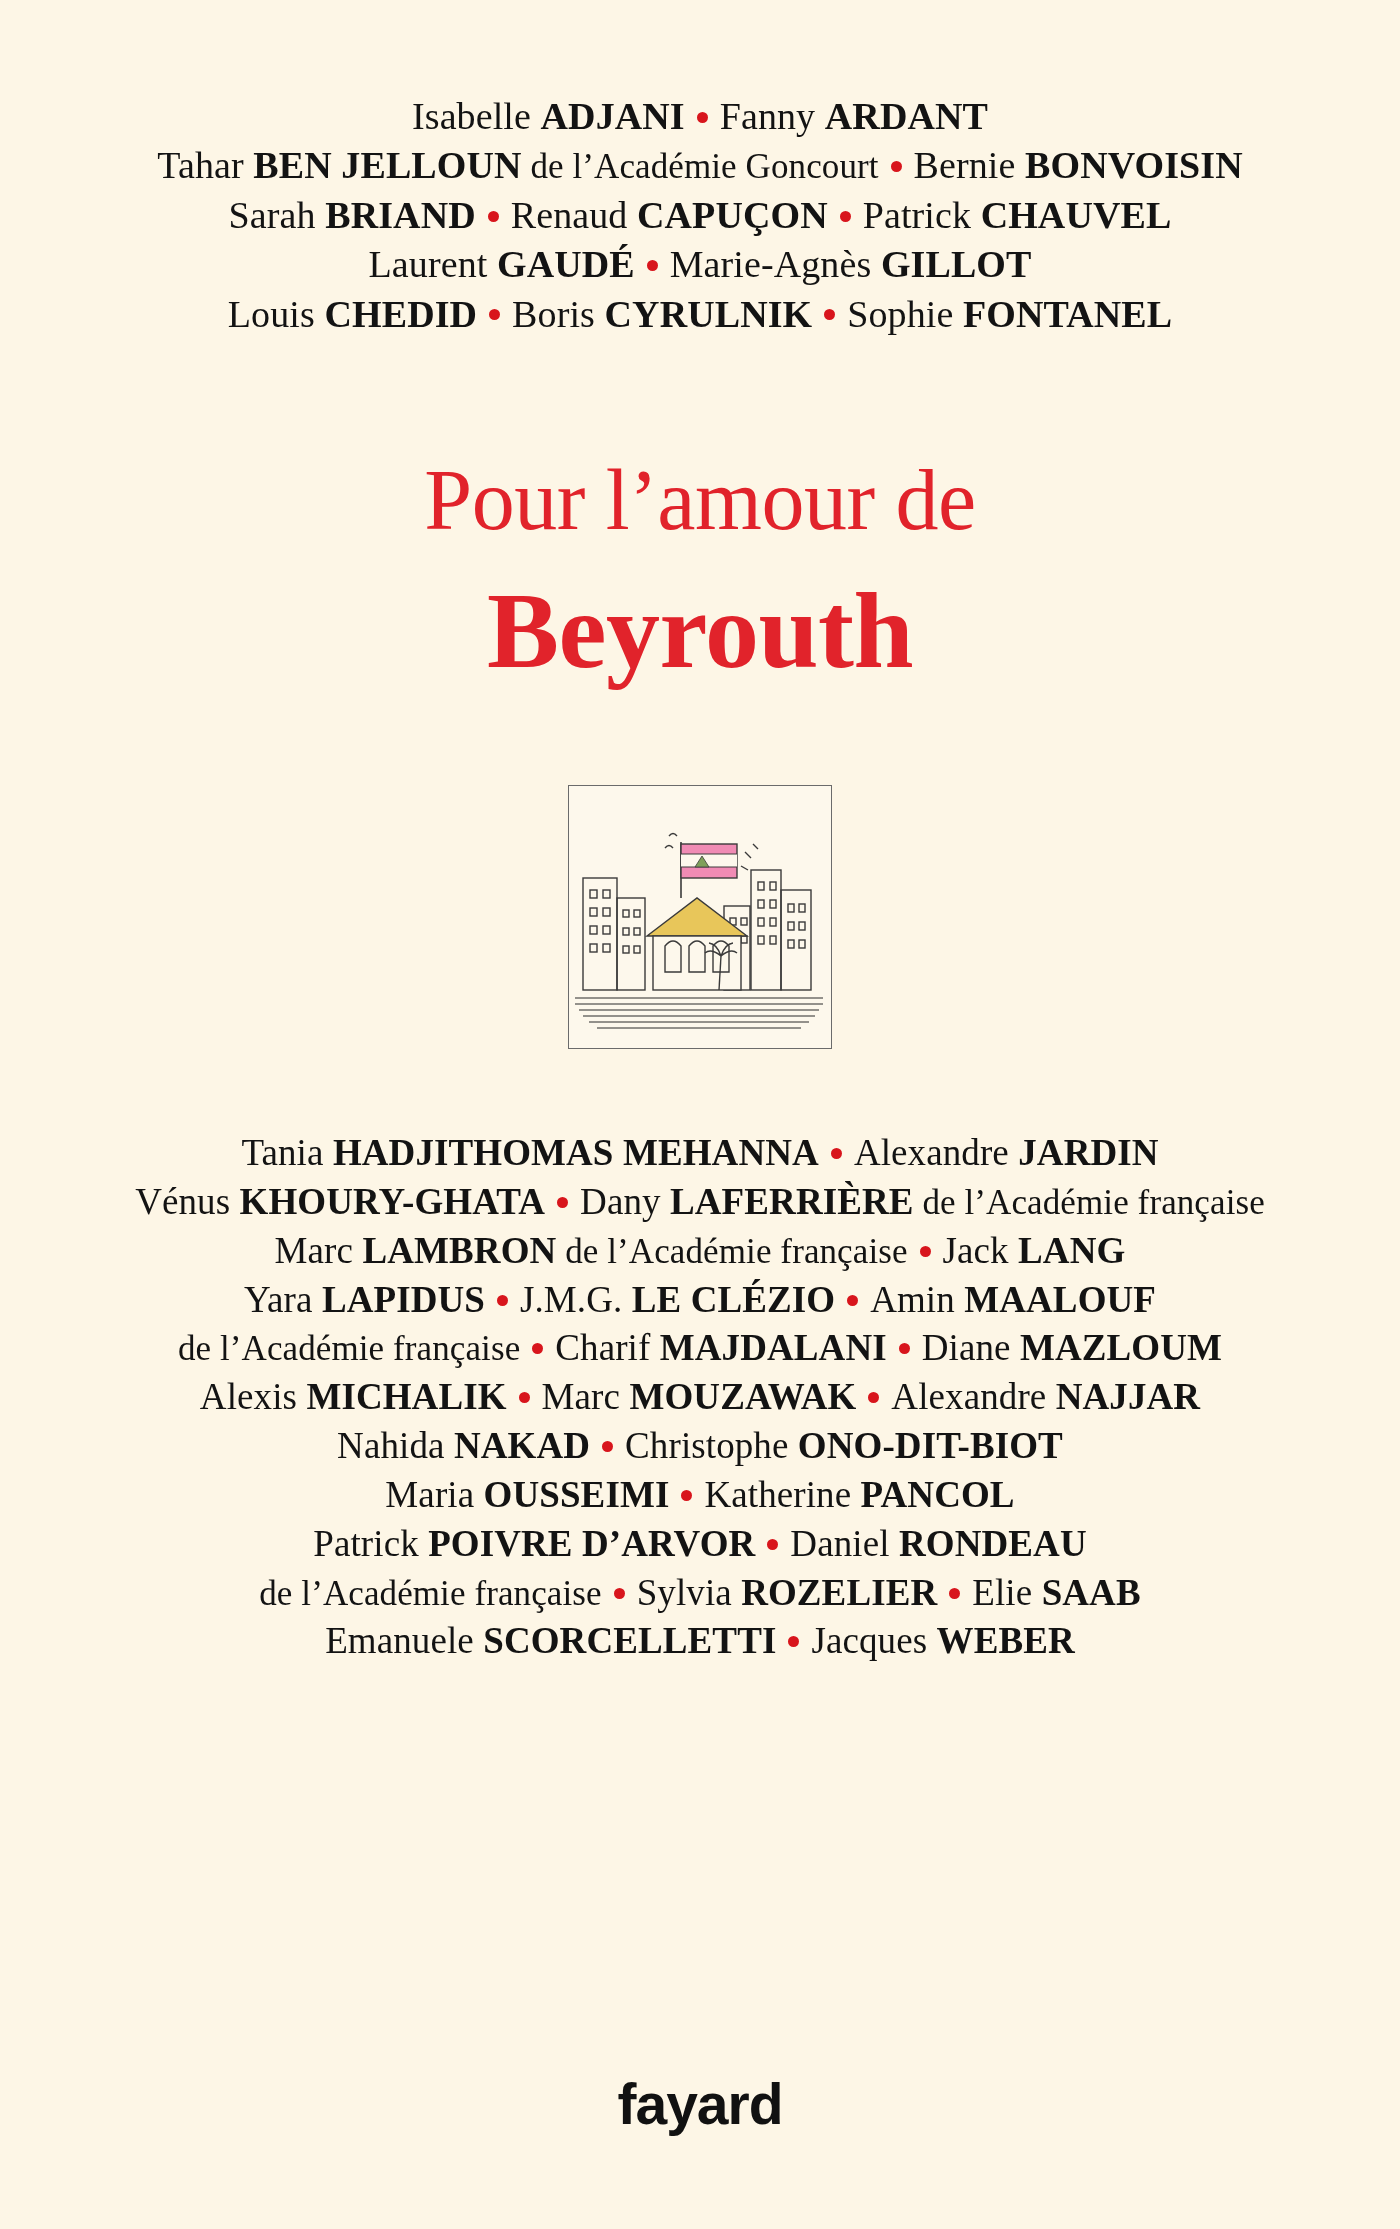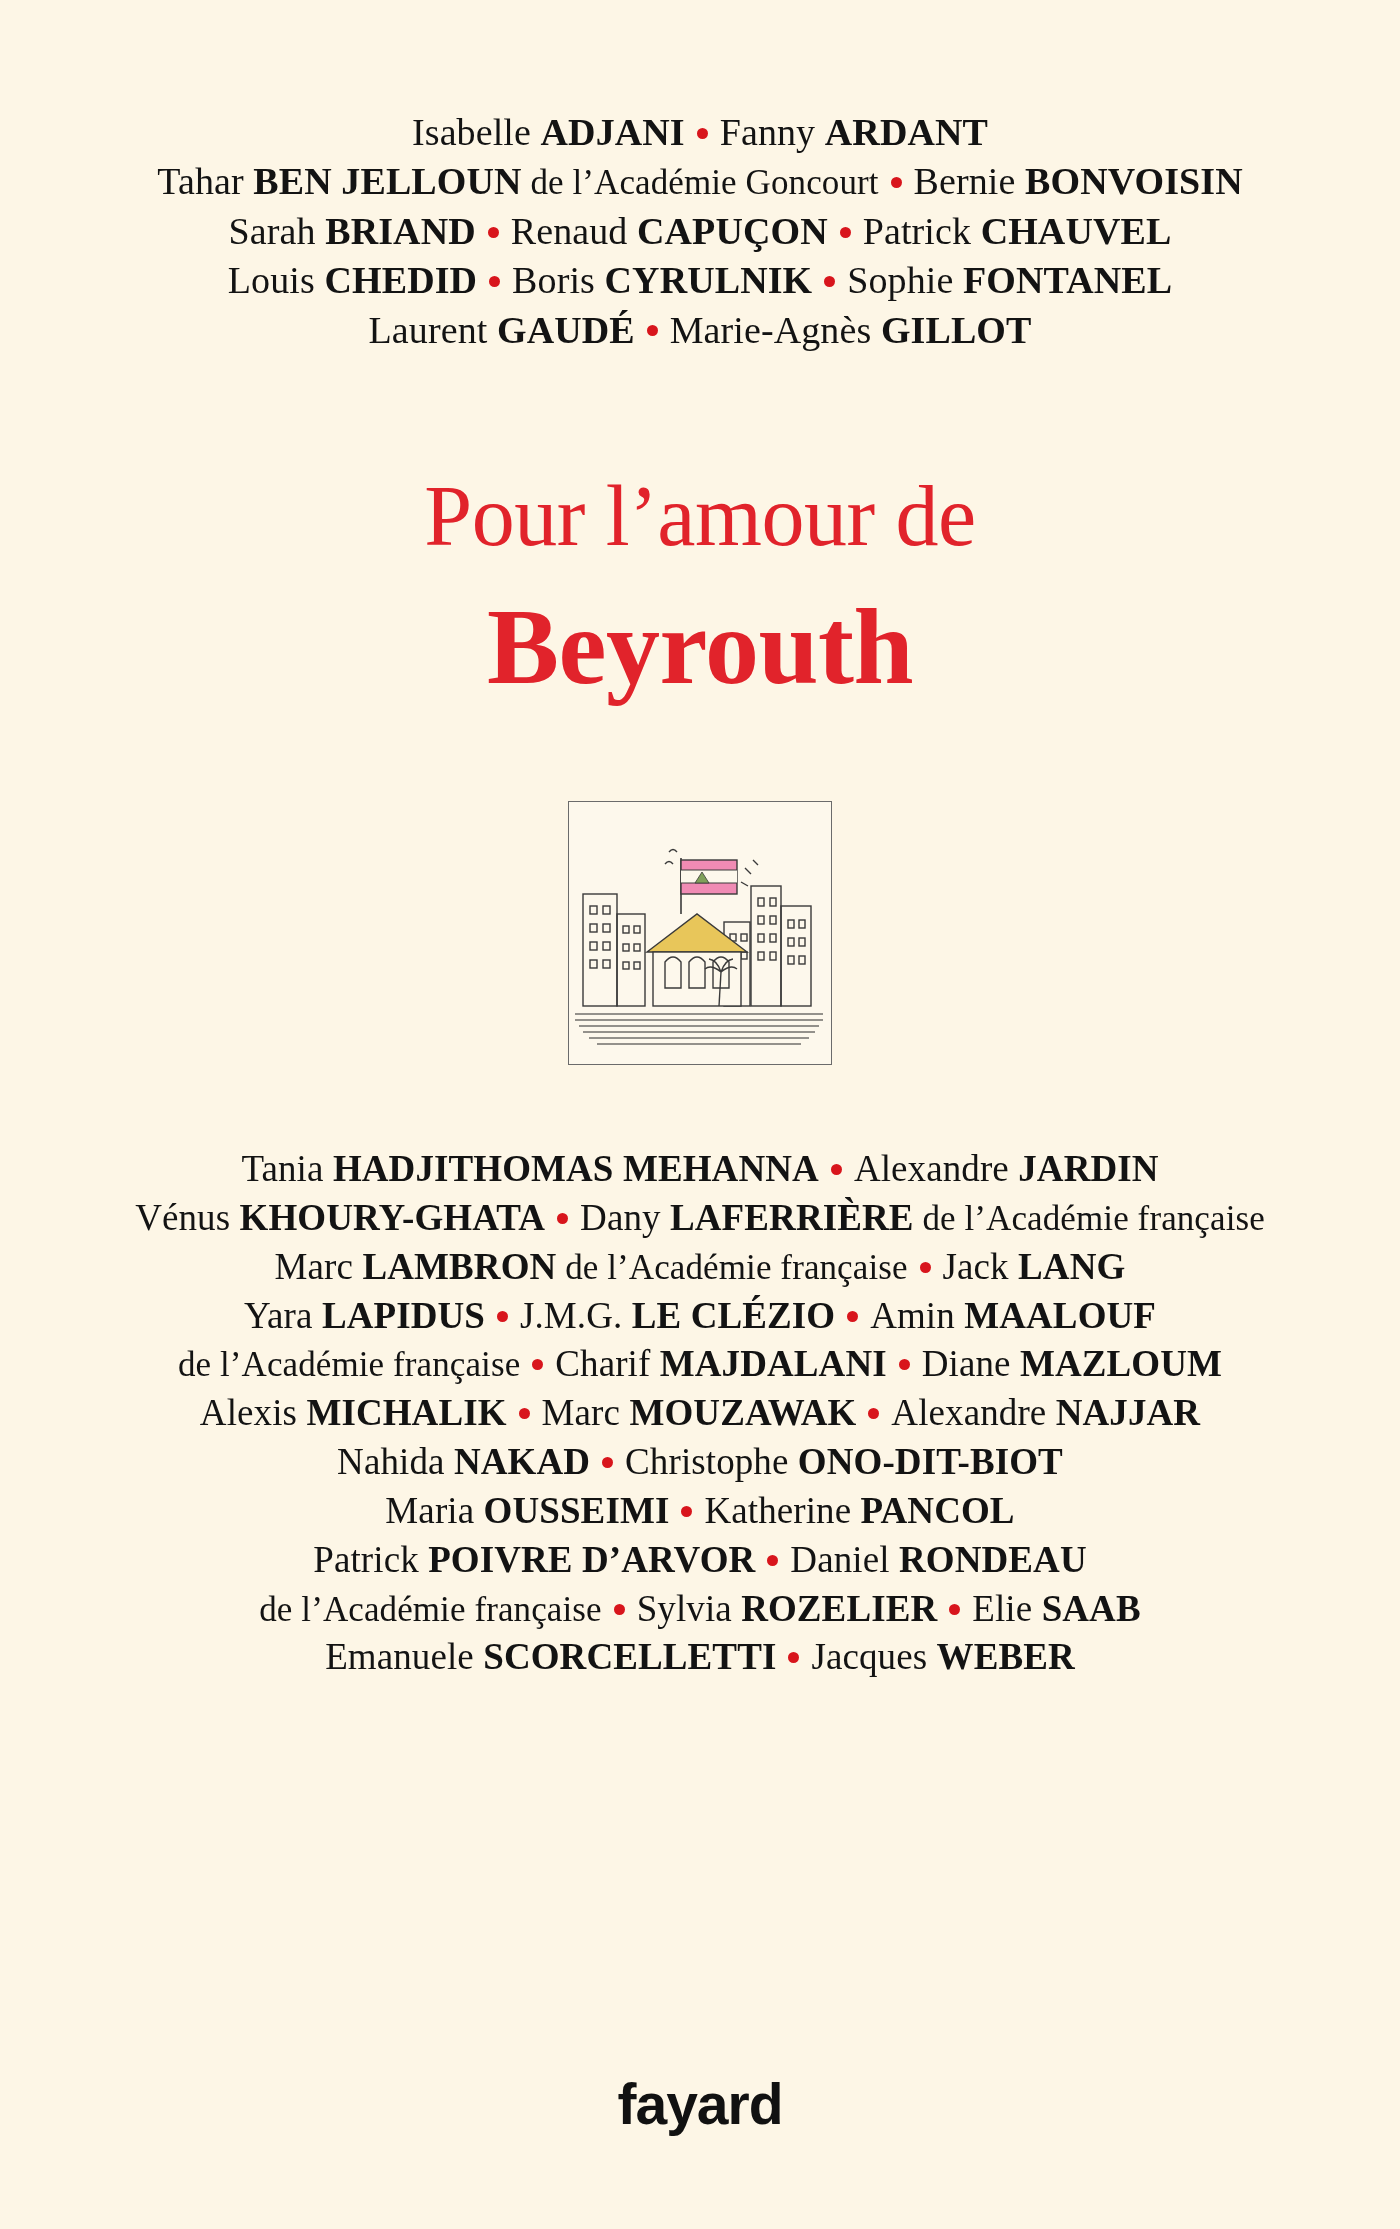--- a/index.html
+++ b/index.html
@@ -15,21 +15,21 @@
     overflow: hidden;
   }
   .cover {
     width: 1400px;
     height: 2229px;
     background: #fdf6e6;
     display: flex;
     flex-direction: column;
     align-items: center;
     box-sizing: border-box;
-    padding: 16px;
+    padding: 0;
     position: relative;
   }
 
   
   .contrib-block {
     width: 1290px;
     margin: 0 auto;
     text-align: center;
   }
   .contrib-line {
@@ -124,22 +124,22 @@
 </style>
 </head>
 <body>
 
 <div class="cover">
 
   <div class="contrib-block top-block">
       <div class="contrib-line"><span class="first">Isabelle </span><span class="last">ADJANI</span><span class="dot"></span><span class="first">Fanny </span><span class="last">ARDANT</span></div>
       <div class="contrib-line"><span class="first">Tahar </span><span class="last">BEN JELLOUN</span><span class="acad"> de l’Académie Goncourt</span><span class="dot"></span><span class="first">Bernie </span><span class="last">BONVOISIN</span></div>
       <div class="contrib-line"><span class="first">Sarah </span><span class="last">BRIAND</span><span class="dot"></span><span class="first">Renaud </span><span class="last">CAPUÇON</span><span class="dot"></span><span class="first">Patrick </span><span class="last">CHAUVEL</span></div>
+      <div class="contrib-line"><span class="first">Laurent </span><span class="last">GAUDÉ</span><span class="dot"></span><span class="first">Marie-Agnès </span><span class="last">GILLOT</span></div>
       <div class="contrib-line"><span class="first">Louis </span><span class="last">CHEDID</span><span class="dot"></span><span class="first">Boris </span><span class="last">CYRULNIK</span><span class="dot"></span><span class="first">Sophie </span><span class="last">FONTANEL</span></div>
-      <div class="contrib-line"><span class="first">Laurent </span><span class="last">GAUDÉ</span><span class="dot"></span><span class="first">Marie-Agnès </span><span class="last">GILLOT</span></div>
     </div>
 
   <div class="title-wrap">
     <div class="title-line1">Pour l’amour de</div>
     <div class="title-line2">Beyrouth</div>
   </div>
 
   <div class="illo-wrap">
     <div class="illo">
       <svg width="260" height="260" viewBox="0 0 260 260">

